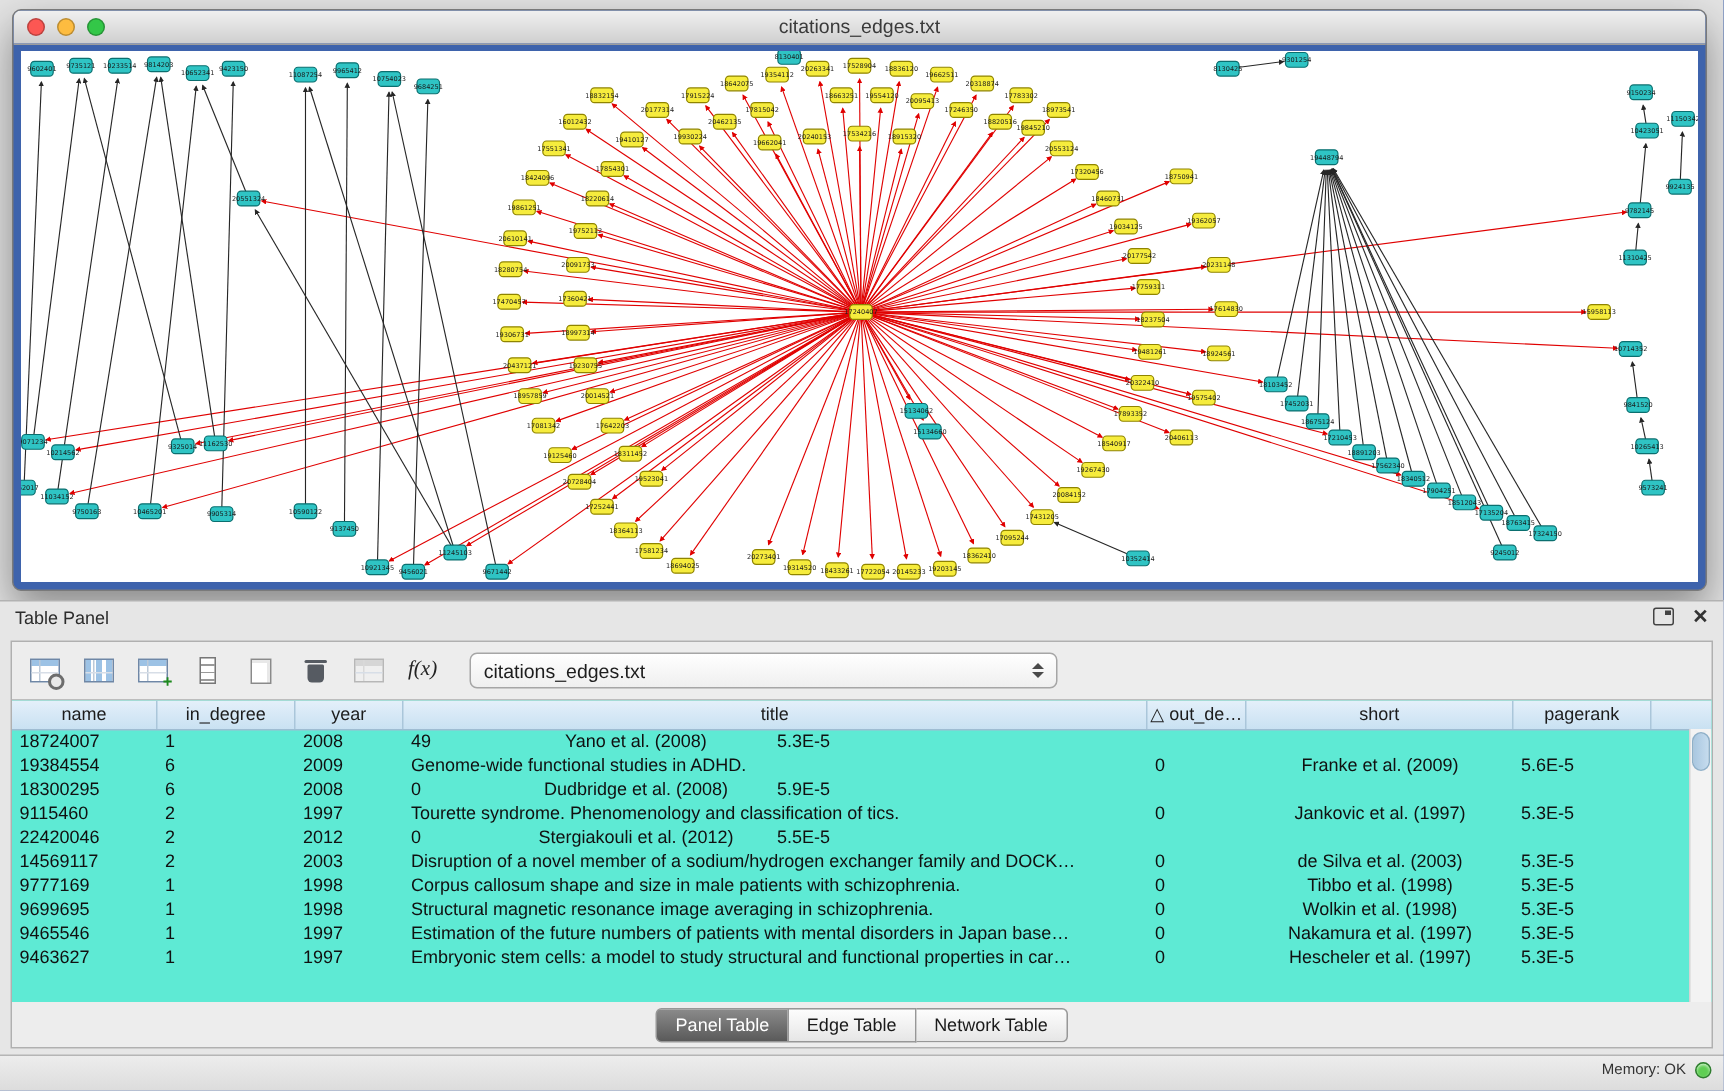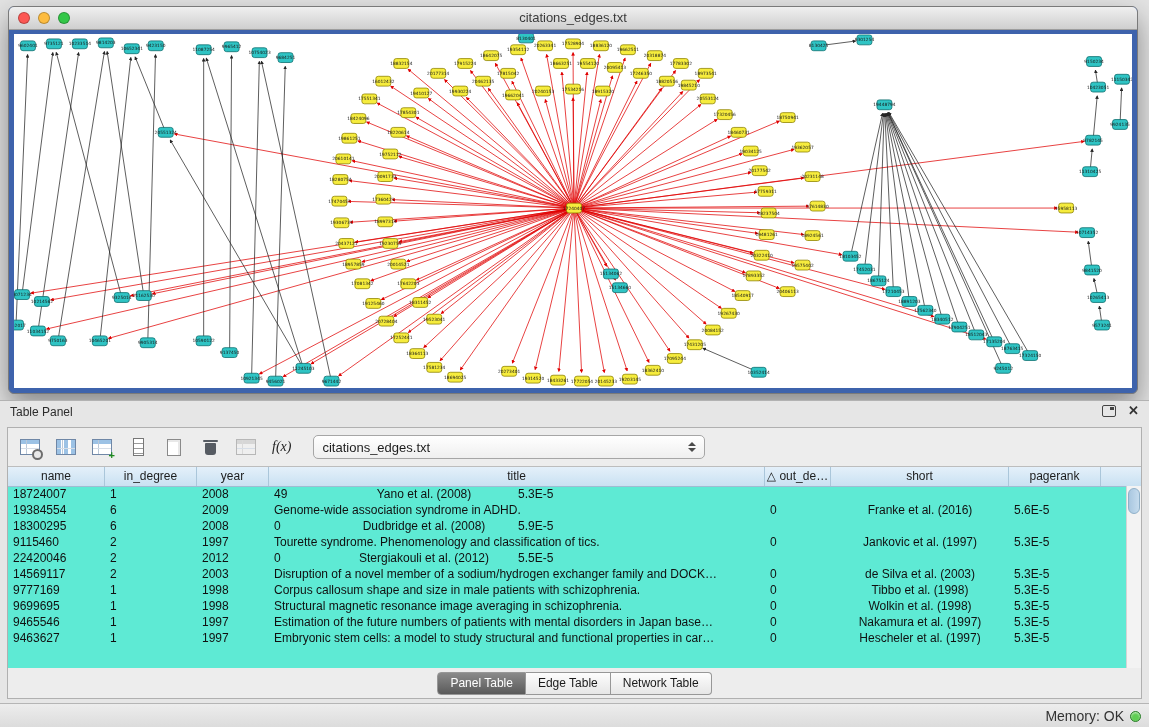--- a/index.html
+++ b/index.html
@@ -89,21 +89,21 @@
   }
   .tab:first-child{border-left:1px solid #979797;border-radius:4px 0 0 4px;}
   .tab:last-child{border-radius:0 4px 4px 0;}
   .tab.active{background:linear-gradient(#8a8a8a,#5a5a5a);color:#fff;}
   
   .status-bar{
     position:absolute;left:0;bottom:0;width:1149px;height:24px;
     background:linear-gradient(#ededed,#dcdcdc);border-top:1px solid #b5b5b5;box-sizing:border-box;
   }
   .status-right{position:absolute;right:8px;top:4px;display:flex;align-items:center;gap:6px;}
-  .status-text{font-size:14px;color:#333;margin-left:20px;}
+  .status-text{font-size:10px;color:#333;margin-left:20px;}
   .status-dot{width:11px;height:11px;border-radius:50%;border:1px solid #2f7d2f;box-sizing:border-box;box-shadow:inset 0 1px 2px rgba(255,255,255,.7);}
 </style>
 </head>
 <body>
 
 <div class="net-window">
   <div class="titlebar">
     <div class="traffic">
       <span class="light" style="background: rgb(252, 87, 83);"></span>
       <span class="light" style="background: rgb(253, 188, 64);"></span>
@@ -892,23 +892,23 @@
             <div class="td" style="width: 92px; text-align: left;">1</div>
             <div class="td" style="width: 72px; text-align: left;">2008</div>
             <div class="td" style="width: 66px; text-align: left;">49</div>
             <div class="td" style="width: 178px; text-align: center;">Yano et al. (2008)</div>
             <div class="td" style="width: 92px; text-align: left;">5.3E-5</div>
           </div>
           <div class="tr">
             <div class="td" style="width: 97px; text-align: left;">19384554</div>
             <div class="td" style="width: 92px; text-align: left;">6</div>
             <div class="td" style="width: 72px; text-align: left;">2009</div>
-            <div class="td" style="width: 496px; text-align: left;">Genome-wide association syndrome in ADHD.</div>
+            <div class="td" style="width: 496px; text-align: left;">Genome-wide functional studies in ADHD.</div>
             <div class="td" style="width: 66px; text-align: left;">0</div>
-            <div class="td" style="width: 178px; text-align: center;">Franke et al. (2016)</div>
+            <div class="td" style="width: 178px; text-align: center;">Franke et al. (2009)</div>
             <div class="td" style="width: 92px; text-align: left;">5.6E-5</div>
           </div>
           <div class="tr">
             <div class="td" style="width: 97px; text-align: left;">18300295</div>
             <div class="td" style="width: 92px; text-align: left;">6</div>
             <div class="td" style="width: 72px; text-align: left;">2008</div>
             <div class="td" style="width: 66px; text-align: left;">0</div>
             <div class="td" style="width: 178px; text-align: center;">Dudbridge et al. (2008)</div>
             <div class="td" style="width: 92px; text-align: left;">5.9E-5</div>
           </div>

